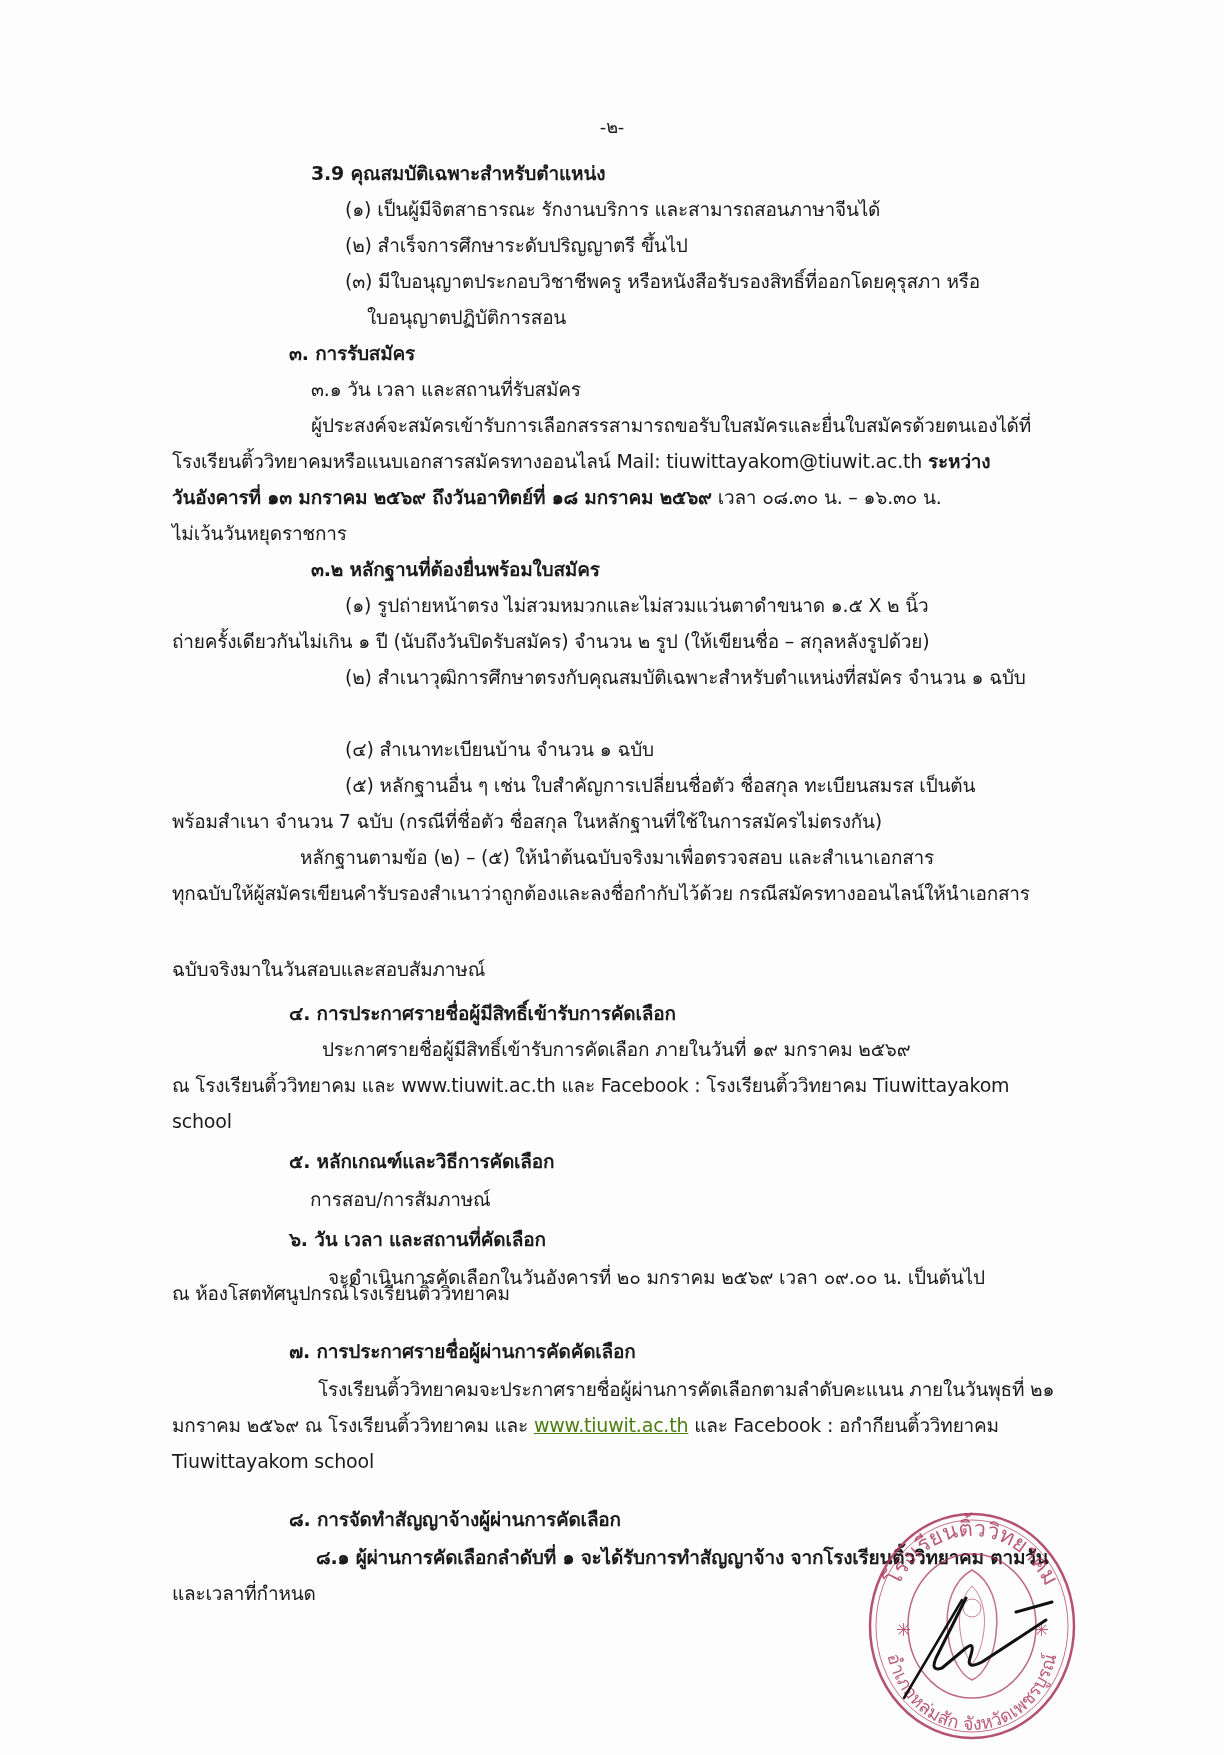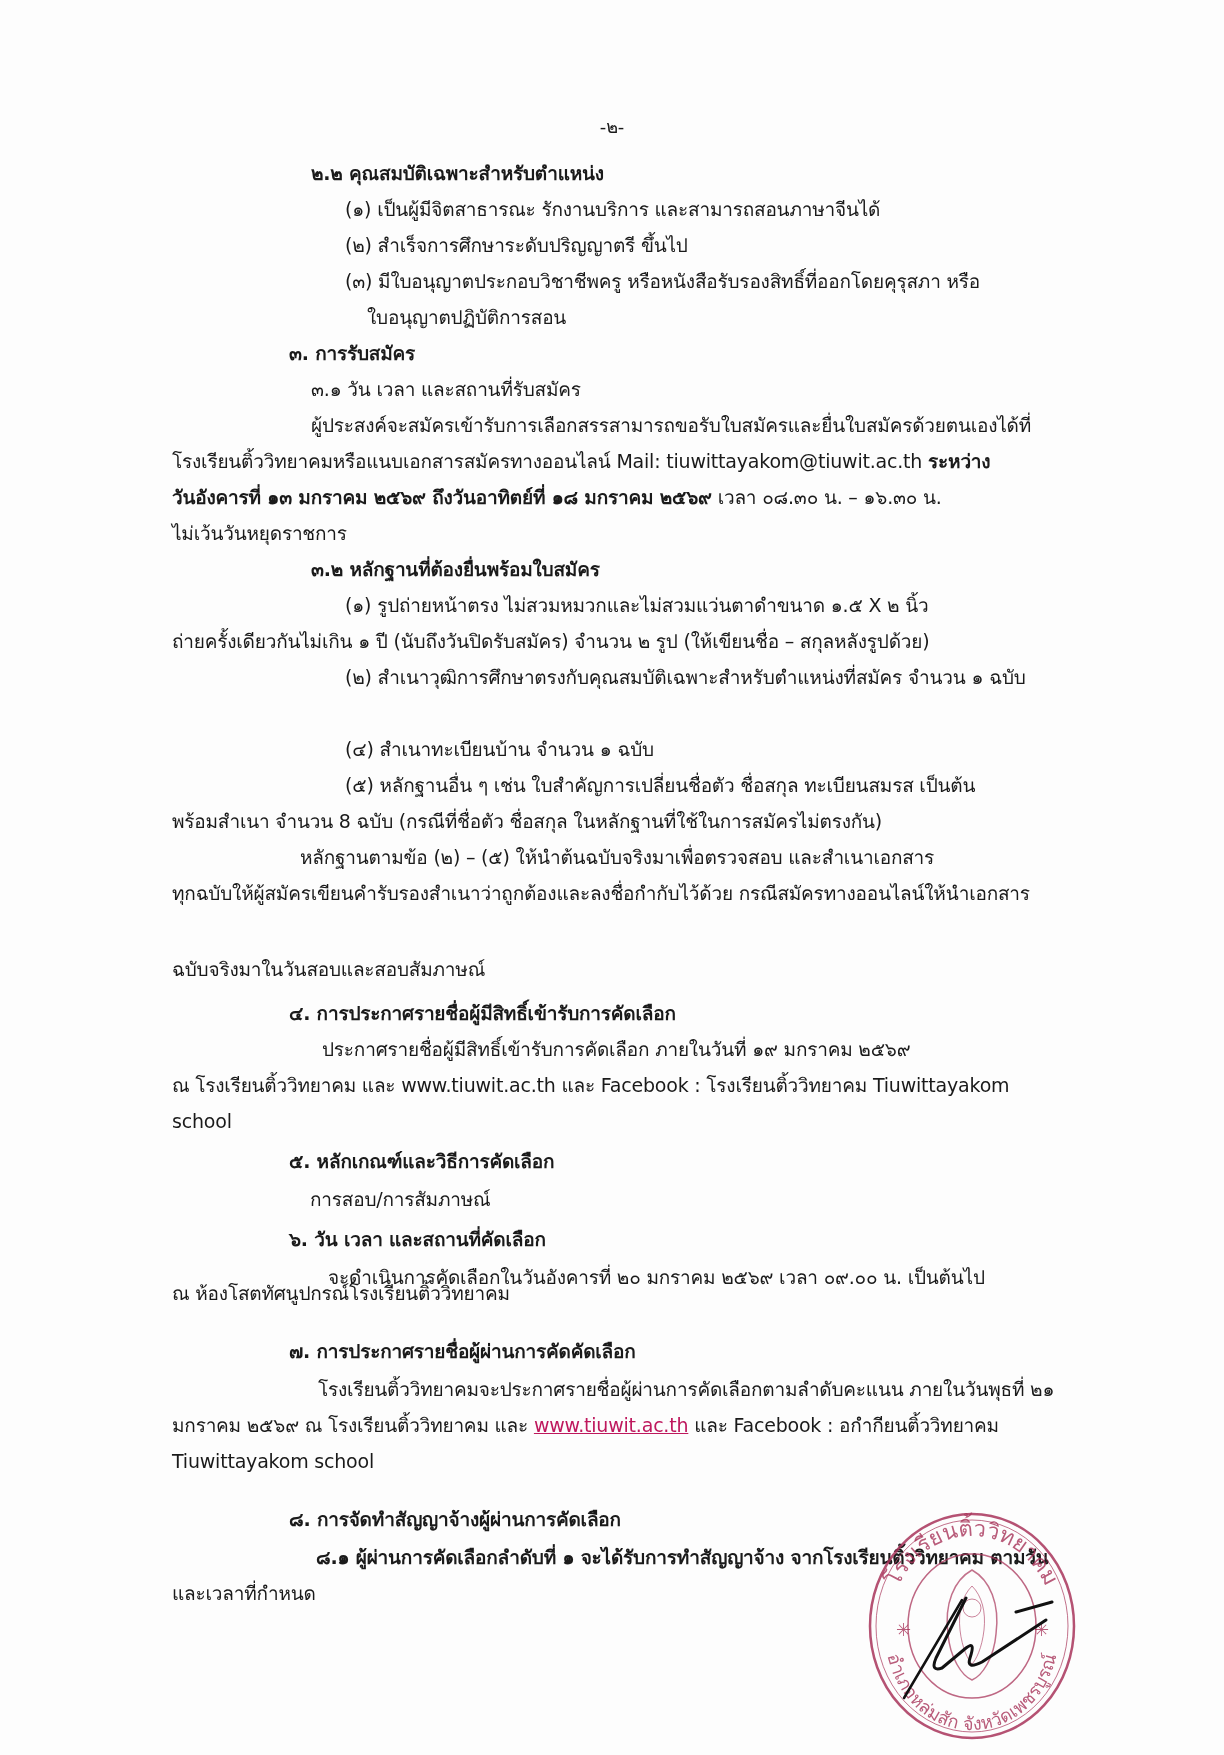--- a/index.html
+++ b/index.html
@@ -7,35 +7,35 @@
     width: 1224px; height: 1755px; position: relative; overflow: hidden;
     font-family: "DejaVu Sans", "Liberation Sans", sans-serif;
     color: #1a1a1a;
   }
   .page { position: absolute; inset: 0; background: #fdfdfd; }
   .ln {
     position: absolute; white-space: nowrap;
     font-size: 19px; line-height: 26px; letter-spacing: -0.2px;
   }
   .b { font-weight: bold; }
-  .u { text-decoration: underline; color: #be185d; }
+  .u { text-decoration: underline; color: #4d7c0f; }
   .pnum { left: 0; width: 1224px; text-align: center; top: 114px; font-size: 18px; }
 
   .seal {
     position: absolute; left: 866px; top: 1508px; width: 212px; height: 236px;
   }
 </style>
 </head>
 <body>
 
 <div class="page">
 
   <div class="ln pnum">-๒-</div>
 
-  <div class="ln b" style="left:311px;top:160px;">๒.๒ คุณสมบัติเฉพาะสำหรับตำแหน่ง</div>
+  <div class="ln b" style="left:311px;top:160px;">3.9 คุณสมบัติเฉพาะสำหรับตำแหน่ง</div>
   <div class="ln" style="left:345px;top:196px;">(๑) เป็นผู้มีจิตสาธารณะ  รักงานบริการ และสามารถสอนภาษาจีนได้</div>
   <div class="ln" style="left:345px;top:232px;">(๒) สำเร็จการศึกษาระดับปริญญาตรี ขึ้นไป</div>
   <div class="ln" style="left:345px;top:268px;">(๓) มีใบอนุญาตประกอบวิชาชีพครู หรือหนังสือรับรองสิทธิ์ที่ออกโดยคุรุสภา หรือ</div>
   <div class="ln" style="left:367px;top:304px;">ใบอนุญาตปฏิบัติการสอน</div>
 
   <div class="ln b" style="left:289px;top:340px;">๓. การรับสมัคร</div>
   <div class="ln" style="left:311px;top:376px;">๓.๑ วัน เวลา และสถานที่รับสมัคร</div>
   <div class="ln" style="left:311px;top:412px;width:808px;">ผู้ประสงค์จะสมัครเข้ารับการเลือกสรรสามารถขอรับใบสมัครและยื่นใบสมัครด้วยตนเองได้ที่</div>
   <div class="ln" style="left:172px;top:448px;">
     <span>โรงเรียนติ้ววิทยาคมหรือแนบเอกสารสมัครทางออนไลน์ Mail: tiuwittayakom@tiuwit.ac.th </span><span class="b">ระหว่าง</span>
@@ -44,21 +44,21 @@
     <span class="b">วันอังคารที่ ๑๓ มกราคม ๒๕๖๙ ถึงวันอาทิตย์ที่ ๑๘ มกราคม ๒๕๖๙</span><span> เวลา ๐๘.๓๐ น. – ๑๖.๓๐ น.</span>
   </div>
   <div class="ln" style="left:172px;top:520px;">ไม่เว้นวันหยุดราชการ</div>
 
   <div class="ln b" style="left:311px;top:556px;">๓.๒ หลักฐานที่ต้องยื่นพร้อมใบสมัคร</div>
   <div class="ln" style="left:345px;top:592px;">(๑) รูปถ่ายหน้าตรง  ไม่สวมหมวกและไม่สวมแว่นตาดำขนาด  ๑.๕ X ๒ นิ้ว</div>
   <div class="ln" style="left:172px;top:628px;">ถ่ายครั้งเดียวกันไม่เกิน  ๑  ปี (นับถึงวันปิดรับสมัคร) จำนวน  ๒  รูป  (ให้เขียนชื่อ – สกุลหลังรูปด้วย)</div>
   <div class="ln" style="left:345px;top:664px;">(๒) สำเนาวุฒิการศึกษาตรงกับคุณสมบัติเฉพาะสำหรับตำแหน่งที่สมัคร   จำนวน  ๑  ฉบับ</div>
   <div class="ln" style="left:345px;top:736px;">(๔)  สำเนาทะเบียนบ้าน  จำนวน  ๑  ฉบับ</div>
   <div class="ln" style="left:345px;top:772px;">(๕)  หลักฐานอื่น ๆ  เช่น  ใบสำคัญการเปลี่ยนชื่อตัว  ชื่อสกุล  ทะเบียนสมรส  เป็นต้น</div>
-  <div class="ln" style="left:172px;top:808px;">พร้อมสำเนา  จำนวน  8  ฉบับ  (กรณีที่ชื่อตัว ชื่อสกุล  ในหลักฐานที่ใช้ในการสมัครไม่ตรงกัน)</div>
+  <div class="ln" style="left:172px;top:808px;">พร้อมสำเนา  จำนวน  7  ฉบับ  (กรณีที่ชื่อตัว ชื่อสกุล  ในหลักฐานที่ใช้ในการสมัครไม่ตรงกัน)</div>
   <div class="ln" style="left:300px;top:844px;">หลักฐานตามข้อ (๒) – (๕) ให้นำต้นฉบับจริงมาเพื่อตรวจสอบ และสำเนาเอกสาร</div>
   <div class="ln" style="left:172px;top:880px;">ทุกฉบับให้ผู้สมัครเขียนคำรับรองสำเนาว่าถูกต้องและลงชื่อกำกับไว้ด้วย กรณีสมัครทางออนไลน์ให้นำเอกสาร</div>
   <div class="ln" style="left:172px;top:916px;margin-top:40px;">ฉบับจริงมาในวันสอบและสอบสัมภาษณ์</div>
 
   <div class="ln b" style="left:289px;top:1000px;">๔. การประกาศรายชื่อผู้มีสิทธิ์เข้ารับการคัดเลือก</div>
   <div class="ln" style="left:322px;top:1036px;">ประกาศรายชื่อผู้มีสิทธิ์เข้ารับการคัดเลือก ภายในวันที่  ๑๙ มกราคม ๒๕๖๙</div>
   <div class="ln" style="left:172px;top:1072px;">ณ โรงเรียนติ้ววิทยาคม และ www.tiuwit.ac.th และ Facebook : โรงเรียนติ้ววิทยาคม Tiuwittayakom</div>
   <div class="ln" style="left:172px;top:1108px;">school</div>
 
   <div class="ln b" style="left:289px;top:1148px;">๕.  หลักเกณฑ์และวิธีการคัดเลือก</div>

